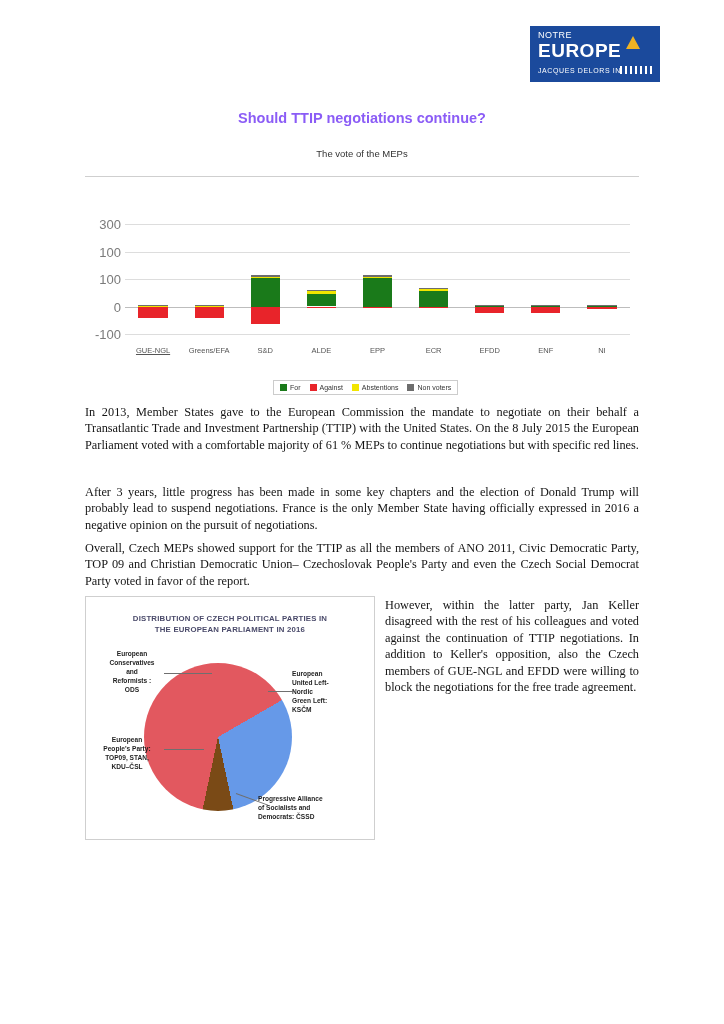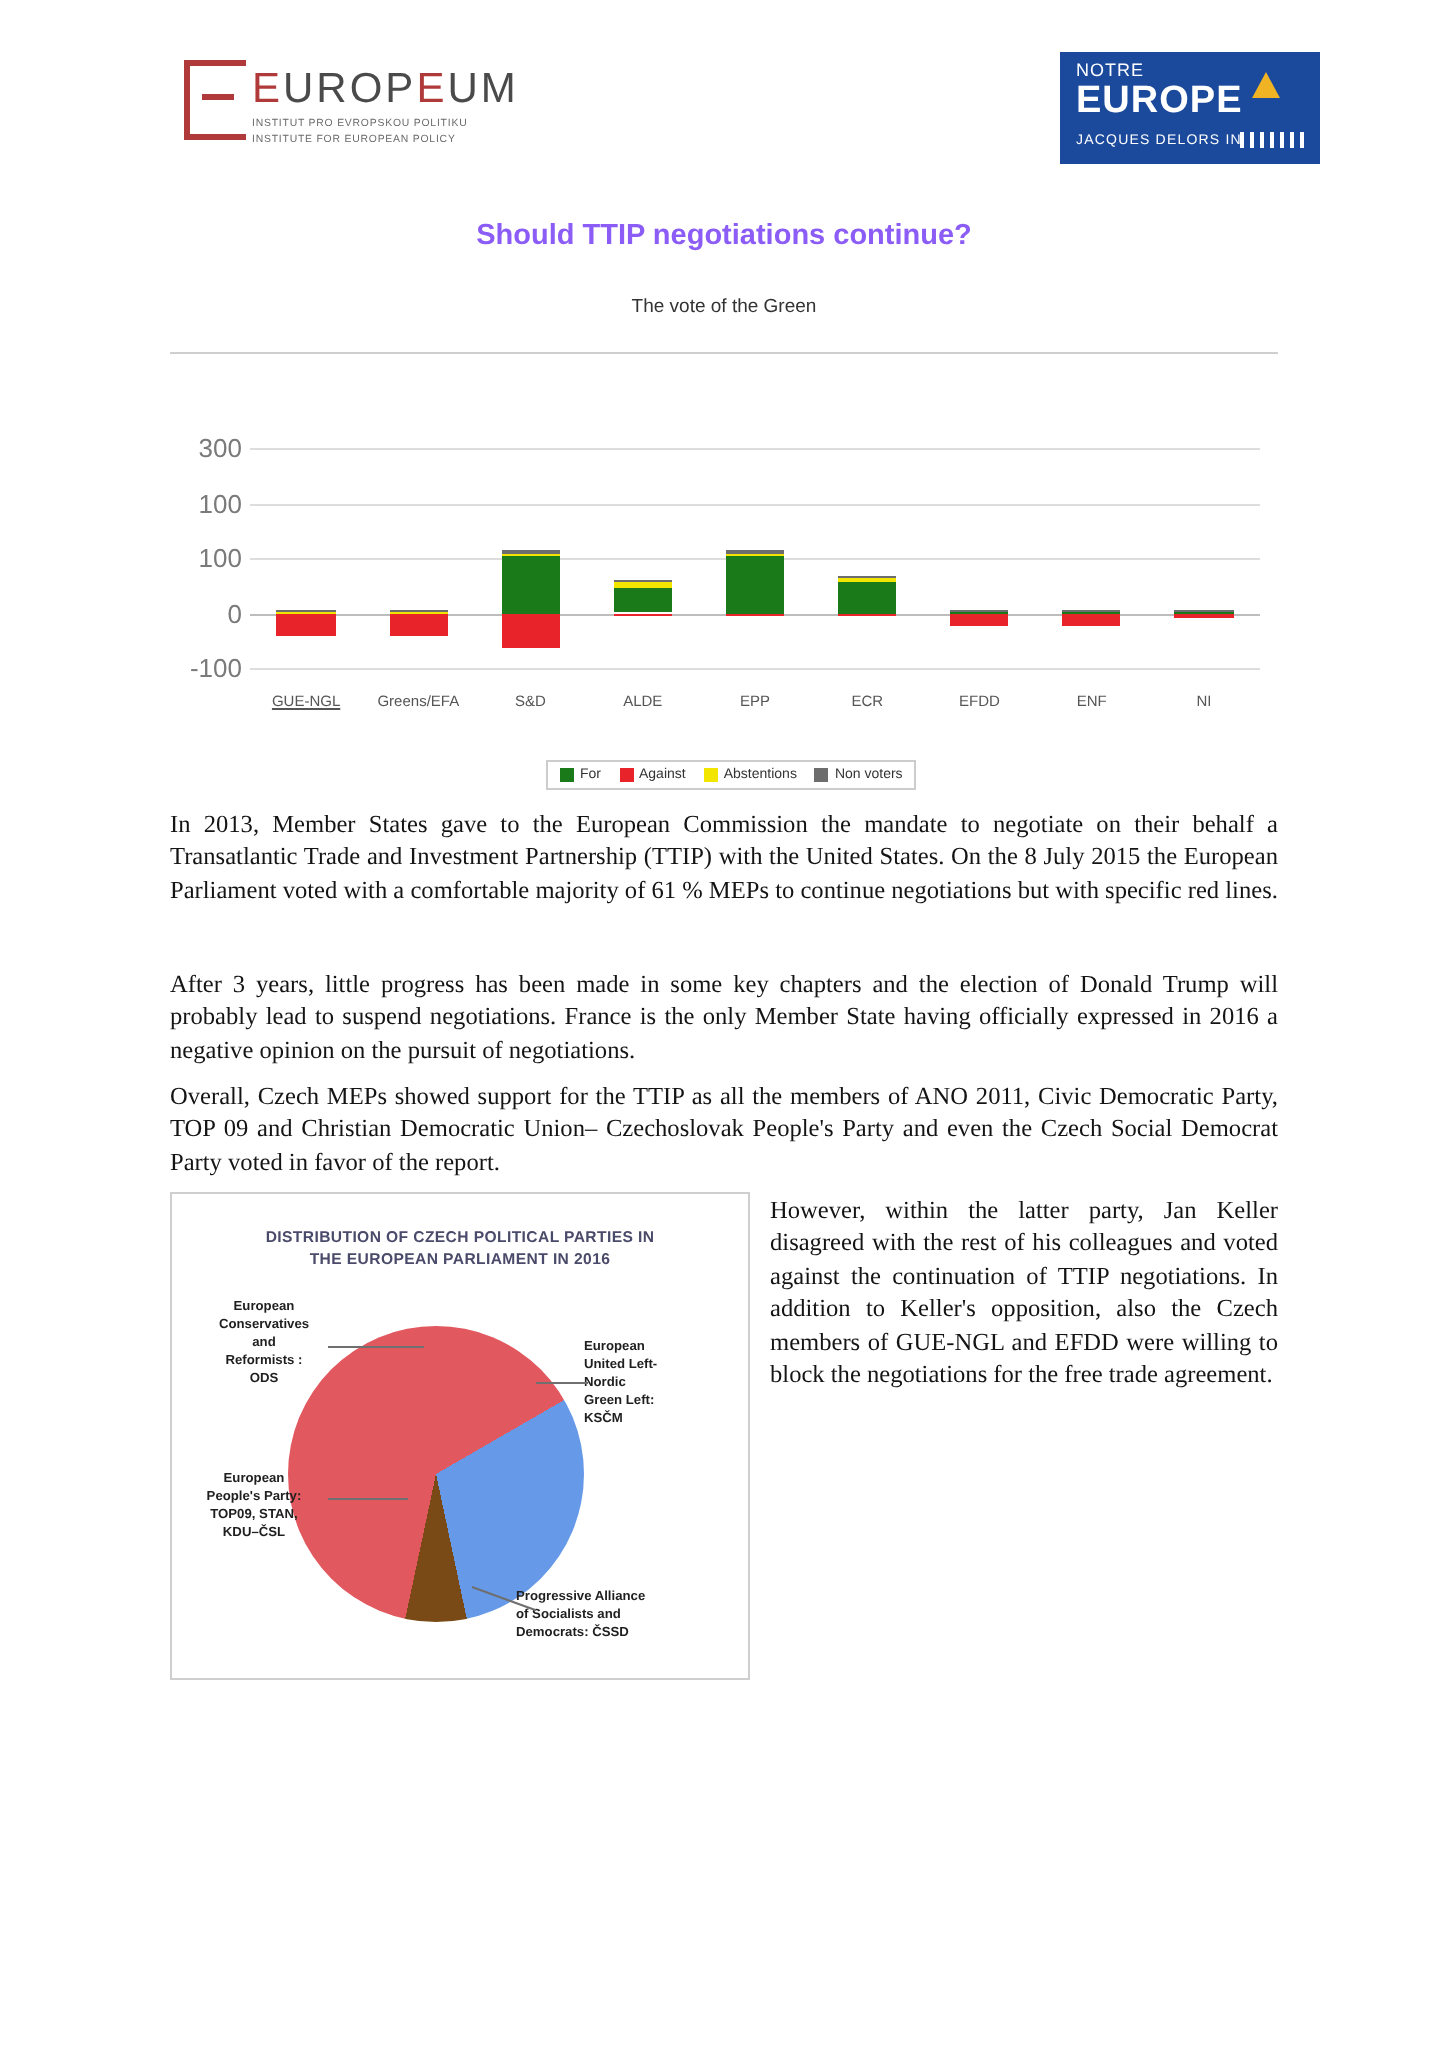--- a/index.html
+++ b/index.html
@@ -299,37 +299,31 @@
   .l1 { left: 78px; top: 76px; width: 48px; height: 1px; }
   .l2 { left: 78px; top: 152px; width: 40px; height: 1px; }
   .l3 { left: 182px; top: 94px; width: 26px; height: 1px; }
   .l4 { left: 150px; top: 196px; width: 34px; height: 1px; transform: rotate(20deg); transform-origin: left center; }
 </style>
 </head>
 <body>
 
 <div class="page">
 
-  <div class="logo-europeum">
-    <div class="eu-bracket"></div>
-    <div class="eu-word"><span class="e-alt">E</span>UROP<span class="e-alt">E</span>UM</div>
-    <div class="eu-sub1">INSTITUT PRO EVROPSKOU POLITIKU</div>
-    <div class="eu-sub2">INSTITUTE FOR EUROPEAN POLICY</div>
-  </div>
 
   <div class="logo-notre">
     <div class="nt-notre">NOTRE</div>
     <div class="nt-europe">EUROPE</div>
     <div class="nt-jd">JACQUES DELORS INSTITUTE</div>
     <div class="nt-star"></div>
     <div class="nt-bars"></div>
   </div>
 
   <div class="doc-title">Should TTIP negotiations continue?</div>
-  <div class="doc-subtitle">The vote of the Green</div>
+  <div class="doc-subtitle">The vote of the MEPs</div>
   <div class="rule"></div>
 
   <div class="chart">
     <div class="chart-plot" id="plot">
         <div class="gridline" style="top: 110px;"></div>
         <div class="ytick" style="top: 110px; left: -40px;">-100</div>
         <div class="gridline zero" style="top: 82.5px;"></div>
         <div class="ytick" style="top: 82.5px; left: -40px;">0</div>
         <div class="gridline" style="top: 55px;"></div>
         <div class="ytick" style="top: 55px; left: -40px;">100</div>

